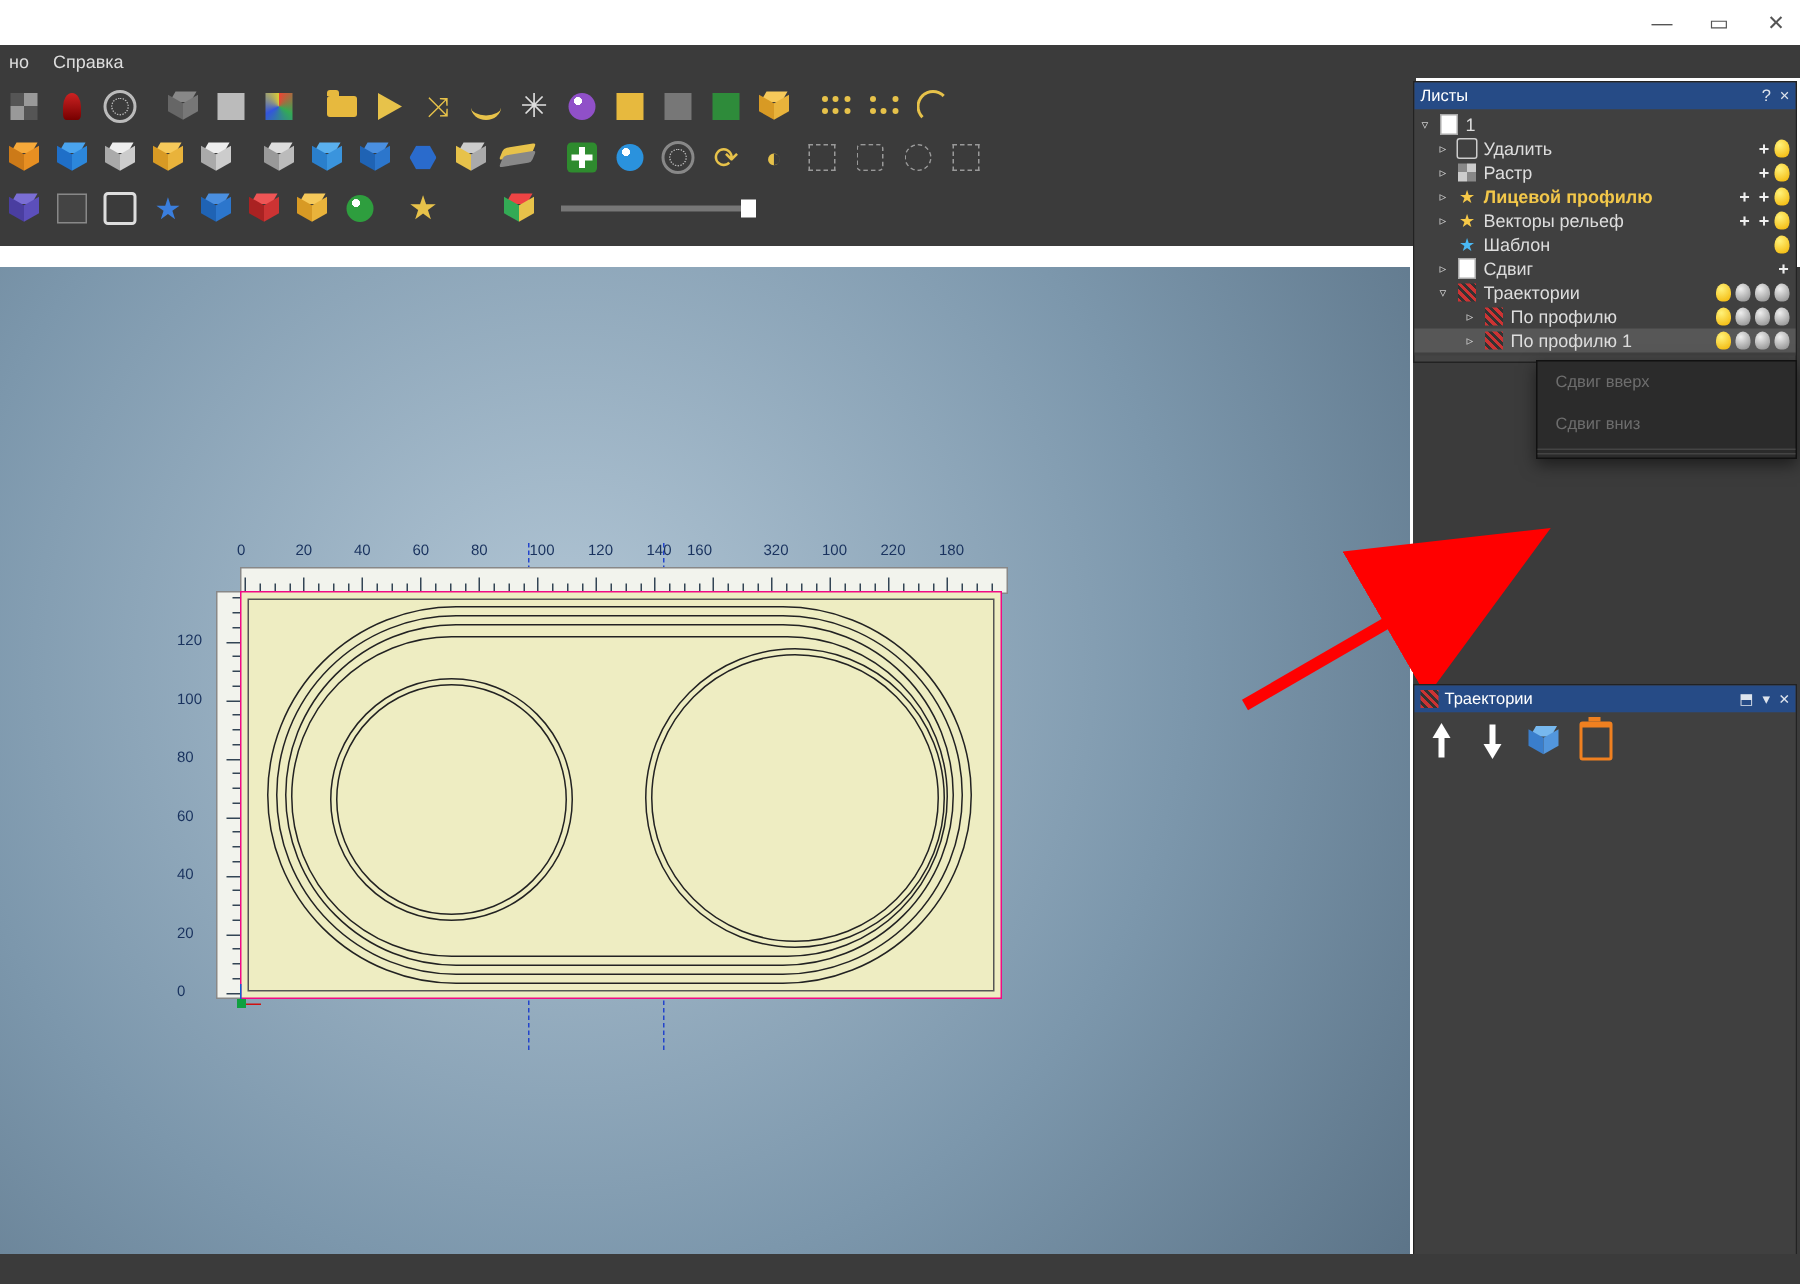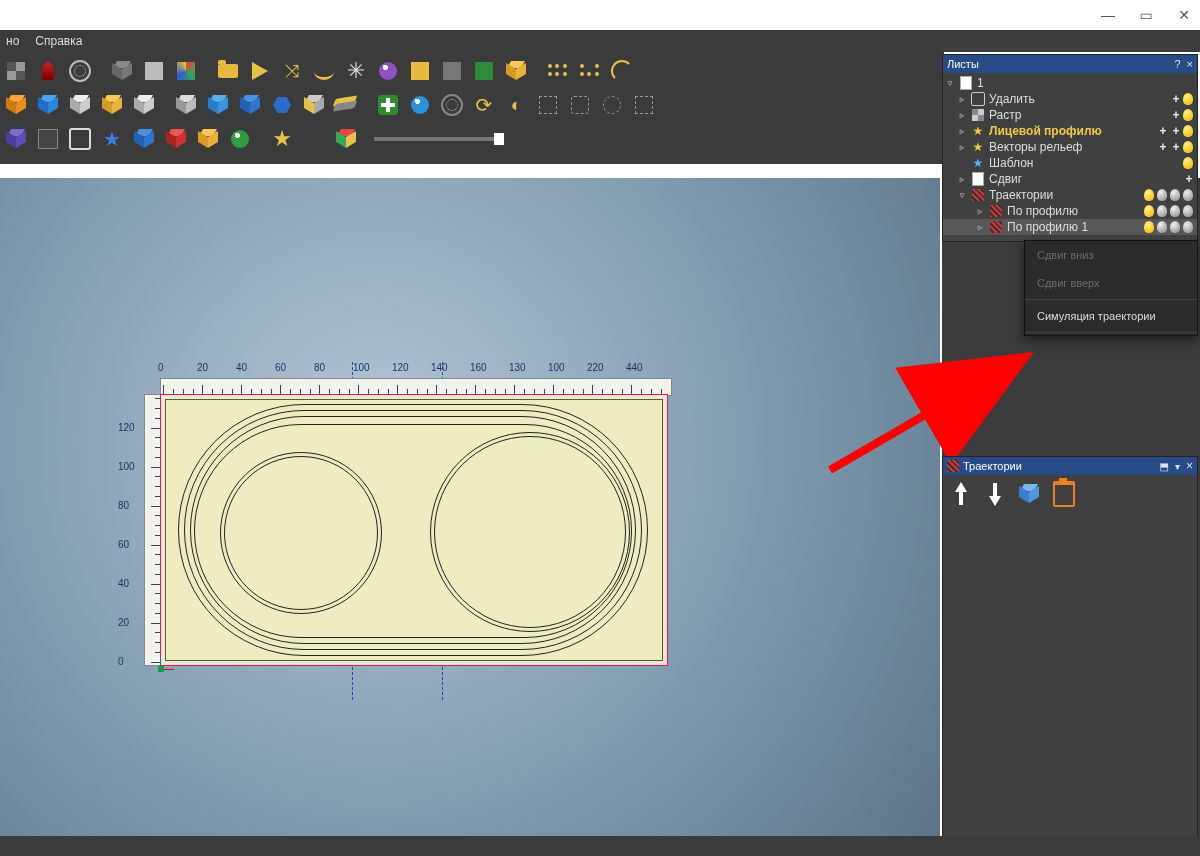--- a/index.html
+++ b/index.html
@@ -460,25 +460,25 @@
 
 <div id="xlabels">
     <div class="nlabel" style="left: 158px; top: 362px;">0</div>
     <div class="nlabel" style="left: 197px; top: 362px;">20</div>
     <div class="nlabel" style="left: 236px; top: 362px;">40</div>
     <div class="nlabel" style="left: 275px; top: 362px;">60</div>
     <div class="nlabel" style="left: 314px; top: 362px;">80</div>
     <div class="nlabel" style="left: 353px; top: 362px;">100</div>
     <div class="nlabel" style="left: 392px; top: 362px;">120</div>
     <div class="nlabel" style="left: 431px; top: 362px;">140</div>
-    <div class="nlabel" style="left: 470px; top: 362px;">160</div>
-    <div class="nlabel" style="left: 509px; top: 362px;">130</div>
+    <div class="nlabel" style="left: 458px; top: 362px;">160</div>
+    <div class="nlabel" style="left: 509px; top: 362px;">320</div>
     <div class="nlabel" style="left: 548px; top: 362px;">100</div>
     <div class="nlabel" style="left: 587px; top: 362px;">220</div>
-    <div class="nlabel" style="left: 626px; top: 362px;">440</div>
+    <div class="nlabel" style="left: 626px; top: 362px;">180</div>
   </div>
 <div id="ylabels">
     <div class="nlabel" style="left: 118px; top: 656px;">0</div>
     <div class="nlabel" style="left: 118px; top: 617px;">20</div>
     <div class="nlabel" style="left: 118px; top: 578px;">40</div>
     <div class="nlabel" style="left: 118px; top: 539px;">60</div>
     <div class="nlabel" style="left: 118px; top: 500px;">80</div>
     <div class="nlabel" style="left: 118px; top: 461px;">100</div>
     <div class="nlabel" style="left: 118px; top: 422px;">120</div>
   </div>
@@ -661,24 +661,23 @@
             <span>
               <div class="bulb gray"></div>
             </span>
           </span>
         </li>
       </ul>
   </div>
 </div>
 
 <div class="ctx">
+  <div class="dis">Сдвиг вверх</div>
   <div class="dis">Сдвиг вниз</div>
-  <div class="dis">Сдвиг вверх</div>
   <hr>
-  <div>Симуляция траектории</div>
   <hr>
 </div>
 
 <svg class="arrow-ann" viewBox="0 0 280 140">
   <defs>
       <marker id="ah" markerWidth="16" markerHeight="14" refX="14" refY="7" orient="auto">
         <polygon points="0,0 16,7 0,14" fill="#ff0000"></polygon>
       </marker>
     </defs>
   <line x1="10" y1="130" x2="200" y2="20" stroke="#ff0000" stroke-width="8" marker-end="url(#ah)"></line>

